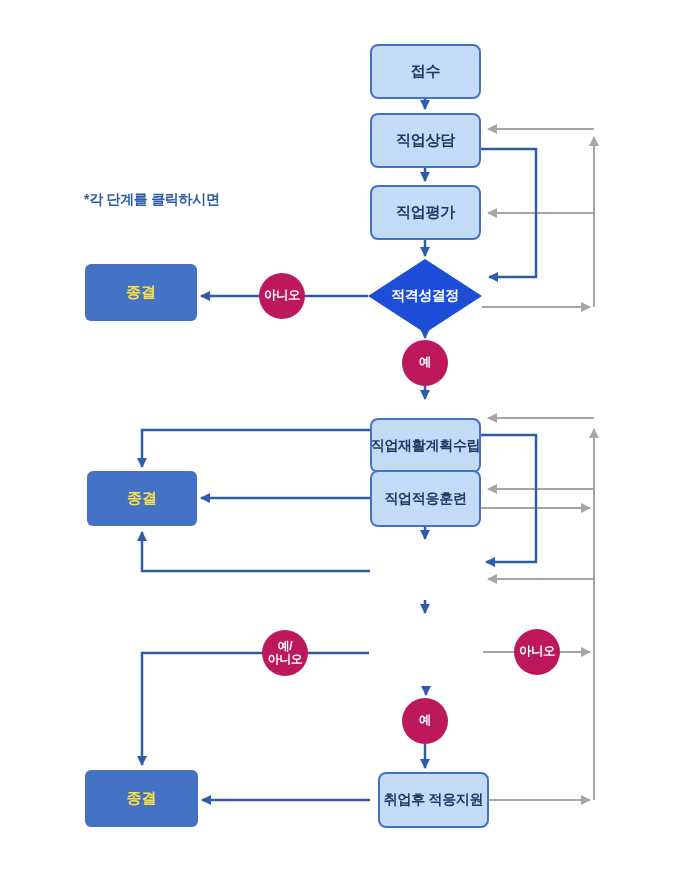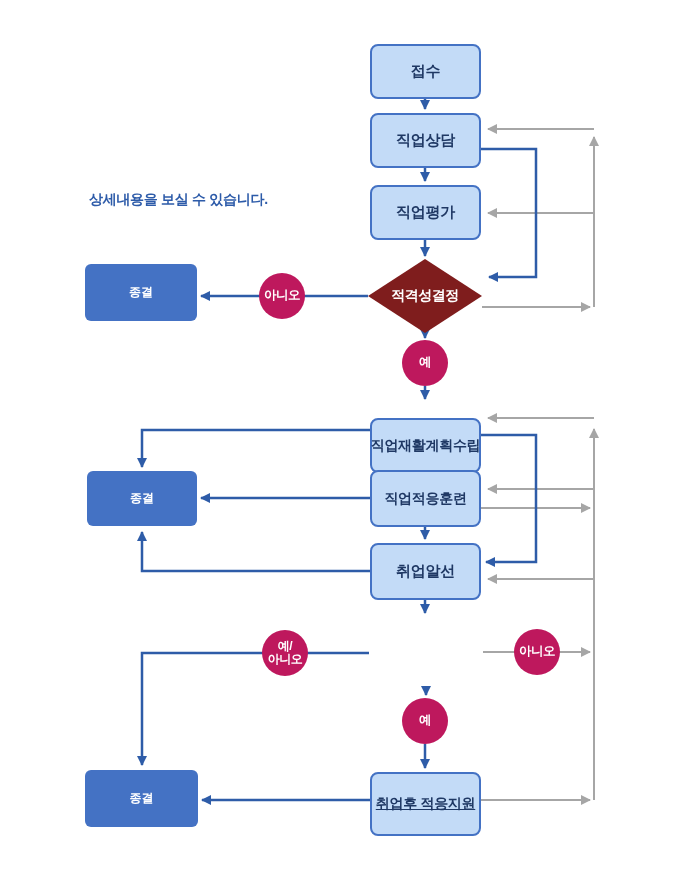--- a/index.html
+++ b/index.html
@@ -11,26 +11,26 @@
   .stage{
     position:absolute;z-index:2;box-sizing:border-box;
     background:#C3DBF7;border:2px solid #4472C4;border-radius:8px;
     color:#1F3864;font-weight:bold;font-size:14px;letter-spacing:-0.3px;
     display:flex;align-items:center;justify-content:center;white-space:nowrap;
     cursor:pointer;
   }
   .end{
     position:absolute;z-index:2;box-sizing:border-box;
     background:#4472C4;border-radius:6px;
-    color:#ffffff;font-weight:bold;font-size:12px;
+    color:#fde047;font-weight:bold;font-size:15px;
     display:flex;align-items:center;justify-content:center;white-space:nowrap;
     cursor:pointer;
   }
   .decision{
-    position:absolute;z-index:2;background:#7f1d1d;
+    position:absolute;z-index:2;background:#1d4ed8;
     -webkit-clip-path:polygon(50% 0%,100% 50%,50% 100%,0% 50%);
     clip-path:polygon(50% 0%,100% 50%,50% 100%,0% 50%);
     color:#ffffff;font-weight:bold;font-size:14px;letter-spacing:-0.5px;
     display:flex;align-items:center;justify-content:center;white-space:nowrap;
     cursor:pointer;
   }
   .lbl{
     position:absolute;z-index:3;width:46px;height:46px;border-radius:50%;
     background:#be185d;color:#ffffff;font-weight:bold;font-size:12.5px;letter-spacing:-0.5px;
     display:flex;flex-direction:column;align-items:center;justify-content:center;
@@ -88,42 +88,39 @@
       <path d="M370,430 H142 V467" marker-end="url(#ab)"></path>
       <path d="M370,498 H201" marker-end="url(#ab)"></path>
       <path d="M370,571 H142 V532" marker-end="url(#ab)"></path>
       <path d="M481,149 H536 V277 H489" marker-end="url(#ab)"></path>
       <path d="M481,435 H536 V562 H486" marker-end="url(#ab)"></path>
       <path d="M369,653 H142 V765" marker-end="url(#ab)"></path>
     </g>
   </svg>
 
   <div class="note">
-    <div class="l2">상세내용을 보실 수 있습니다.</div>
+    <div class="l1">*각 단계를 클릭하시면</div>
   </div>
 
   <div class="stage" style="left:370px;top:44px;width:111px;height:55px;font-size:15px;">
     <span>접수</span>
   </div>
   <div class="stage" style="left:370px;top:185px;width:111px;height:55px;font-size:15px;">
     <span>직업평가</span>
   </div>
   <div class="stage" style="left:370px;top:113px;width:111px;height:55px;font-size:15px;">
     <span>직업상담</span>
   </div>
   <div class="stage" style="left:370px;top:403px;width:111px;height:55px;margin-top:15px;">
     <span>직업재활계획수립</span>
   </div>
   <div class="stage" style="left:370px;top:470px;width:111px;height:57px;">
     <span>직업적응훈련</span>
   </div>
-  <div class="stage" style="left:370px;top:543px;width:111px;height:57px;font-size:15px;">
-    <span>취업알선</span>
-  </div>
-  <div class="stage" style="left:370px;top:772px;width:111px;height:64px;text-decoration:underline;">
+  <div class="stage" style="left:378px;top:772px;width:111px;height:56px;">
     <span>취업후 적응지원</span>
   </div>
 
   <div class="end" style="left:85px;top:264px;width:112px;height:57px;">
     <span>종결</span>
   </div>
   <div class="end" style="left:87px;top:471px;width:110px;height:55px;">
     <span>종결</span>
   </div>
   <div class="end" style="left:85px;top:770px;width:113px;height:57px;">

